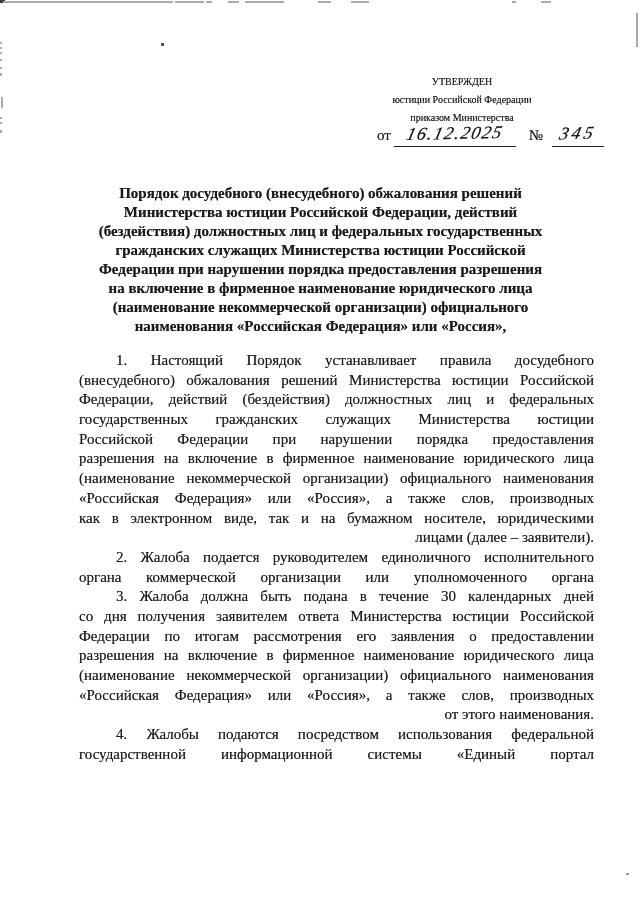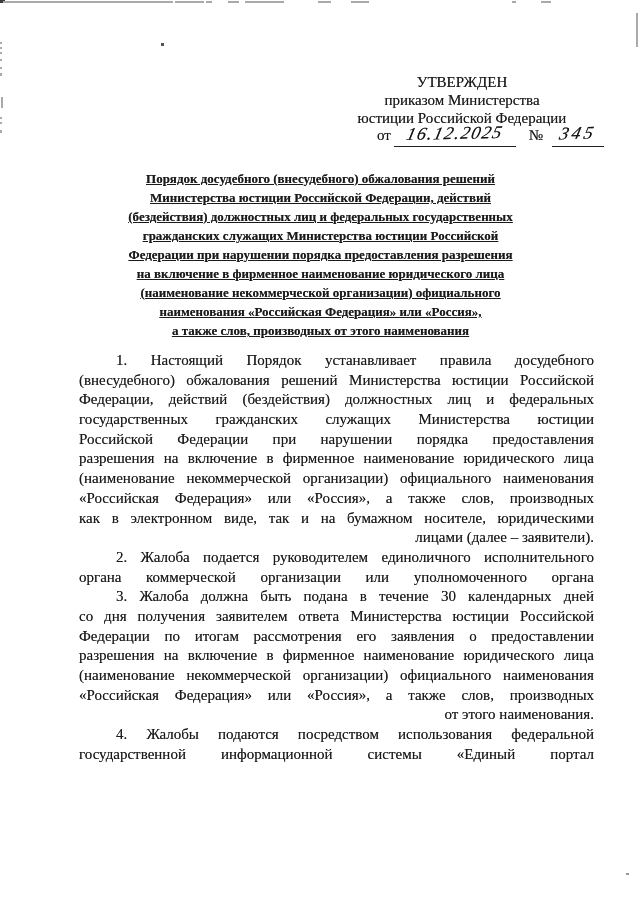--- a/index.html
+++ b/index.html
@@ -9,21 +9,21 @@
     position:relative;
     overflow:hidden;
     font-family:"Liberation Serif","DejaVu Serif",serif;
     color:#1a1a1a;
   }
   .doc-text{ text-shadow:0 0 .4px rgba(0,0,0,.55); }
 
   
   .approval{
     position:absolute; left:352px; top:73px; width:220px;
-    font-size:15px; line-height:18px; text-align:center;
+    font-size:10px; line-height:18px; text-align:center;
   }
   .approval-sig-line{
     position:absolute; left:377px; top:126px; width:240px;
     font-size:15px; line-height:18px; text-align:left; white-space:nowrap;
   }
   .uline{
     display:inline-block; border-bottom:1.6px solid #222;
     text-align:center; vertical-align:baseline; padding-bottom:2px;
   }
   .uline-date{ width:122px; margin-left:3px; }
@@ -34,22 +34,22 @@
     font-size:18px; line-height:12px; font-style:italic;
     letter-spacing:1.5px;
     transform:skewX(-14deg) rotate(-1.2deg);
     position:relative; top:-1px;
     color:#141414;
   }
   .hw-num{ letter-spacing:3px; }
 
   
   .title-block{
-    position:absolute; left:63px; top:169px; width:515px;
-    font-weight:700; font-size:13px; text-align:center;text-decoration:underline;
+    position:absolute; left:63px; top:184px; width:515px;
+    font-weight:700; font-size:15px; text-align:center;
   }
   .tline{ height:19px; line-height:19px; }
 
   
   .body-block{
     position:absolute; left:79px; top:351px; width:515px;
     font-size:15px;
   }
   .bline{ height:19.7px; line-height:19.7px; }
   .j{ text-align:justify; text-align-last:justify; }
@@ -81,37 +81,36 @@
 <div class="art" style="left:0;top:67px;width:2px;height:2px;"></div>
 <div class="art" style="left:0;top:73px;width:2px;height:3px;"></div>
 <div class="art" style="left:1px;top:97px;width:1.5px;height:11px;"></div>
 <div class="art" style="left:0;top:117px;width:2px;height:2px;"></div>
 <div class="art" style="left:0;top:122px;width:2px;height:2px;"></div>
 <div class="art" style="left:0;top:130px;width:2px;height:3px;"></div>
 <div class="art" style="left:626px;top:873px;width:3px;height:2px;background:#999;"></div>
 
 <div class="approval doc-text">
   <div>УТВЕРЖДЕН</div>
+  <div>юстиции Российской Федерации</div>
   <div>приказом Министерства</div>
-  <div>юстиции Российской Федерации</div>
 </div>
 <div class="approval-sig-line doc-text">
   <span>от</span><span class="uline uline-date"><span class="hw">16.12.2025</span></span><span class="no-sign">№</span><span class="uline uline-num"><span class="hw hw-num">345</span></span>
 </div>
 
 <div class="title-block doc-text">
   <div class="tline">Порядок досудебного (внесудебного) обжалования решений</div>
   <div class="tline">Министерства юстиции Российской Федерации, действий</div>
   <div class="tline">(бездействия) должностных лиц и федеральных государственных</div>
   <div class="tline">гражданских служащих Министерства юстиции Российской</div>
   <div class="tline">Федерации при нарушении порядка предоставления разрешения</div>
   <div class="tline">на включение в фирменное наименование юридического лица</div>
   <div class="tline">(наименование некоммерческой организации) официального</div>
   <div class="tline">наименования «Российская Федерация» или «Россия»,</div>
-  <div class="tline">а также слов, производных от этого наименования</div>
 </div>
 
 <div class="body-block doc-text">
   <div>
     <div class="bline j ind">1. Настоящий Порядок устанавливает правила досудебного</div>
     <div class="bline j">(внесудебного) обжалования решений Министерства юстиции Российской</div>
     <div class="bline j">Федерации, действий (бездействия) должностных лиц и федеральных</div>
     <div class="bline j">государственных гражданских служащих Министерства юстиции</div>
     <div class="bline j">Российской Федерации при нарушении порядка предоставления</div>
     <div class="bline j">разрешения на включение в фирменное наименование юридического лица</div>

